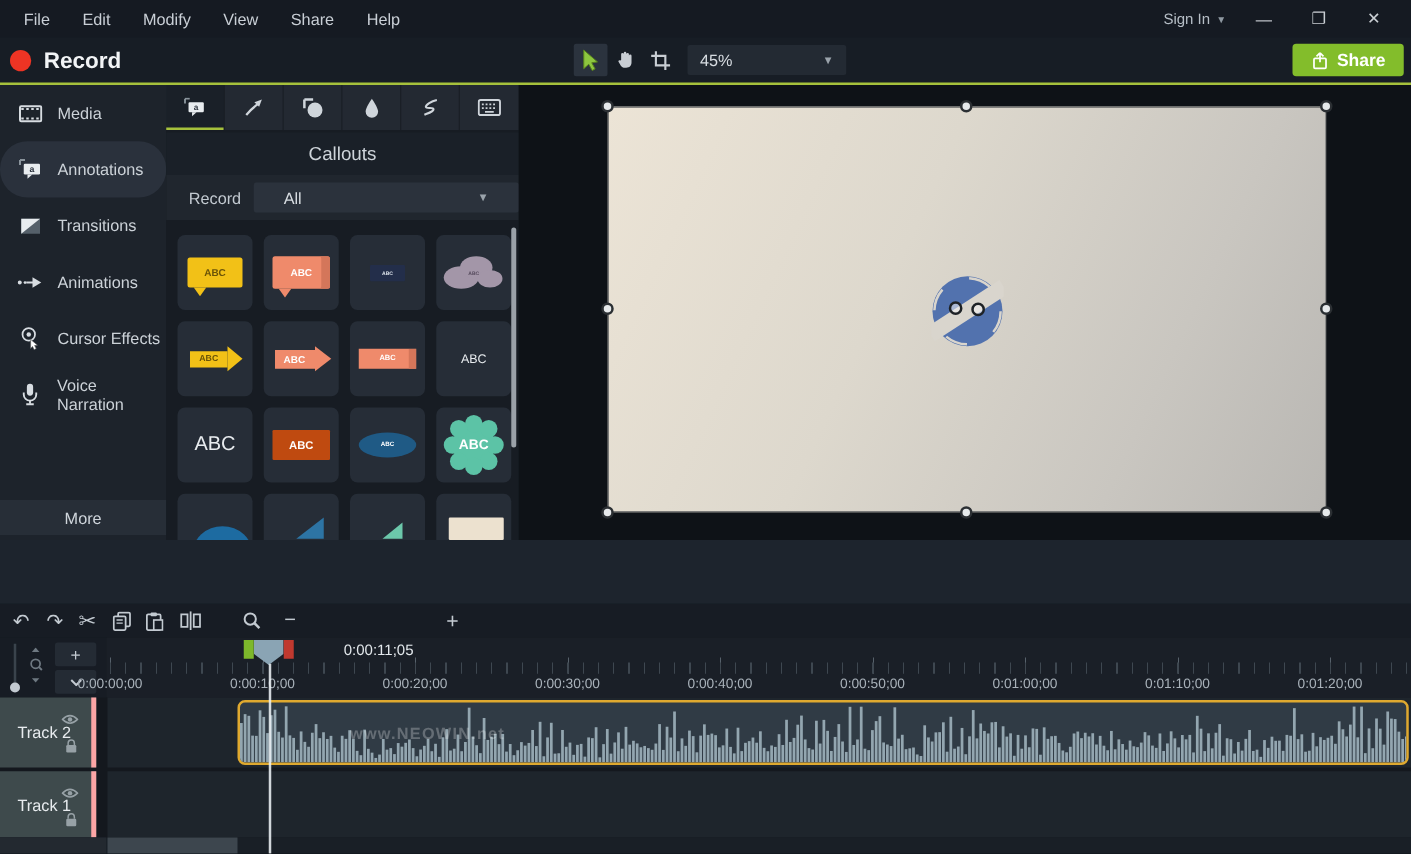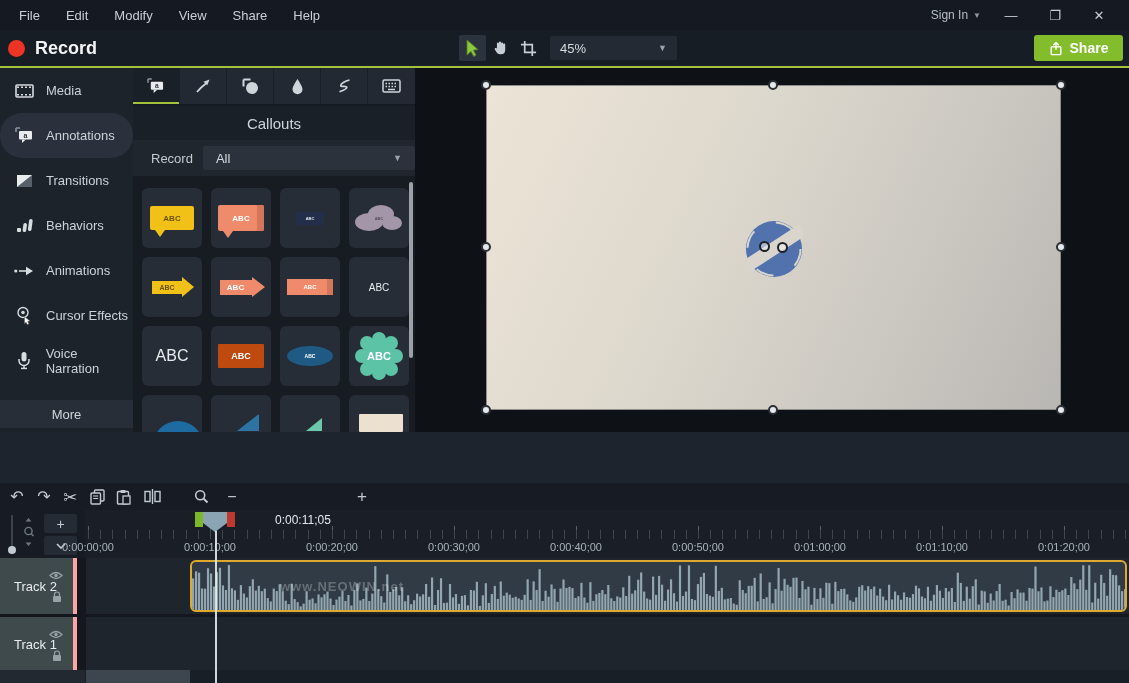--- a/index.html
+++ b/index.html
@@ -38,21 +38,21 @@
   #side-more { position:absolute; left:0; top:332px; width:133px; height:28px; background:#272e37; display:flex; align-items:center; justify-content:center; color:#cfd5db; }
 
   
   #panel { left:133px; top:68px; width:282px; height:364px; background:#171c23; }
   #tabbar { position:absolute; left:0; top:0; width:282px; height:36px; display:flex; background:#232932; }
   .tab { width:47px; height:36px; display:flex; align-items:center; justify-content:center; border-right:1px solid #1a1f26; }
   .tab.active { background:#1a2028; box-shadow:inset 0 -2px 0 #a6c13c; }
   #panel-title { position:absolute; left:0; top:38px; width:282px; height:34px; background:#1a2028; display:flex; align-items:center; justify-content:center; font-size:15px; color:#ced4da; }
   #style-row { position:absolute; left:0; top:72px; width:282px; height:36px; background:#20262e; display:flex; align-items:center; }
   #style-label { margin-left:18px; color:#c3cad1; }
-  #style-select { margin-left:10px; width:216px; height:24px; background:#2b323c; border-radius:2px; display:flex; align-items:center; padding:0 13px; color:#d7dce1; }
+  #style-select { margin-left:10px; width:216px; height:24px; background:#2b323c; border-radius:2px; display:flex; align-items:center; padding:0 24px; color:#d7dce1; }
   #style-select .caret { margin-left:auto; font-size:9px; color:#9aa3ab; }
   #callout-grid { position:absolute; left:0; top:110px; width:282px; height:254px; overflow:hidden; display:grid; grid-template-columns:repeat(4,60px); grid-auto-rows:60px; gap:9px; padding:10px 0 0 9px; }
   .cell { background:#262d37; border-radius:6px; position:relative; display:flex; align-items:center; justify-content:center; overflow:hidden; }
   #grid-scrollbar { position:absolute; right:2px; top:114px; width:4px; height:176px; background:#9aa1a8; border-radius:2px; }
 
   .co-bub { position:relative; border-radius:2px; display:flex; align-items:center; justify-content:center; font-weight:bold; }
   .co-bub::after { content:""; position:absolute; bottom:-7px; left:5px; border:5px solid transparent; border-bottom:0; }
   .co-y { width:44px; height:24px; background:#f2c117; color:#6b5408; font-size:8px; }
   .co-y::after { border-top:7px solid #f2c117; }
   .co-s { width:46px; height:26px; background:#ef8a6b; color:#fff; font-size:8px; box-shadow:inset -7px 0 0 #d4765a; }
@@ -218,30 +218,20 @@
       <span>Annotations</span>
     </div>
     <div class="side-item">
       <span class="side-icon">
         <svg width="17" height="14" viewBox="0 0 17 14">
             <path d="M1 1h15v12H1z" fill="#55606a"></path>
             <path d="M1 13L16 1H1z" fill="#e8ecef"></path>
           </svg>
       </span>
       <span>Transitions</span>
-    </div>
-    <div class="side-item">
-      <span class="side-icon">
-        <svg width="17" height="16" viewBox="0 0 17 16">
-            <rect x="1" y="10" width="4" height="4" rx="1" fill="#d7dce1"></rect>
-            <rect x="7" y="5" width="3.6" height="9" rx="1.8" fill="#d7dce1" transform="rotate(8 8.8 9.5)"></rect>
-            <rect x="12.5" y="1" width="3.6" height="12" rx="1.8" fill="#d7dce1" transform="rotate(8 14.3 7)"></rect>
-          </svg>
-      </span>
-      <span>Behaviors</span>
     </div>
     <div class="side-item">
       <span class="side-icon">
         <svg width="20" height="12" viewBox="0 0 20 12">
             <circle cx="1.8" cy="6" r="1.6" fill="#d7dce1"></circle>
             <circle cx="6" cy="6" r="1.1" fill="#d7dce1"></circle>
             <line x1="7" y1="6" x2="13" y2="6" stroke="#d7dce1" stroke-width="1.6"></line>
             <path d="M12 1.8l7 4.2-7 4.2z" fill="#d7dce1"></path>
           </svg>
       </span>

